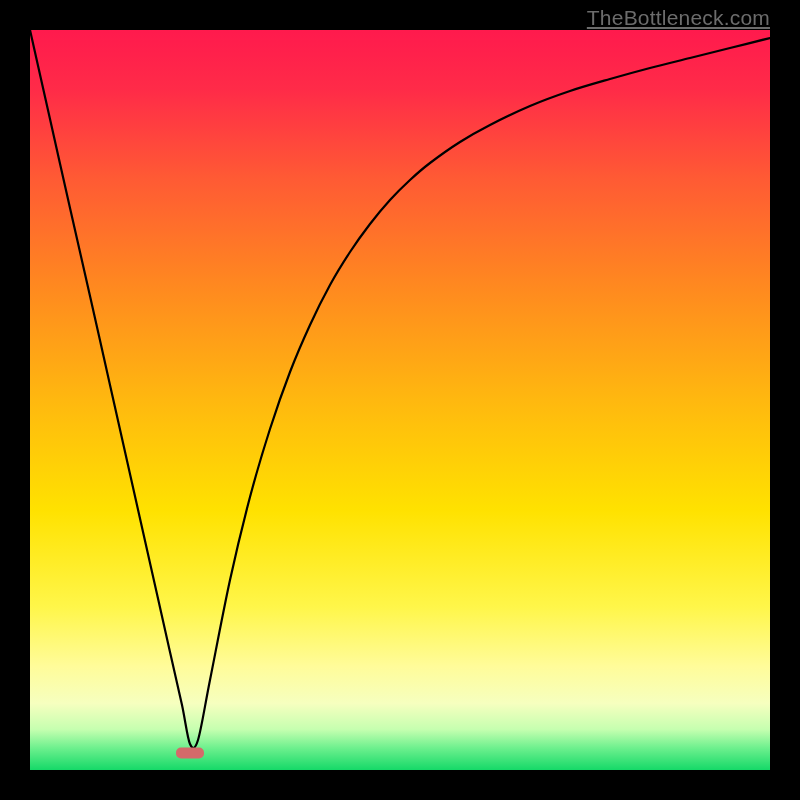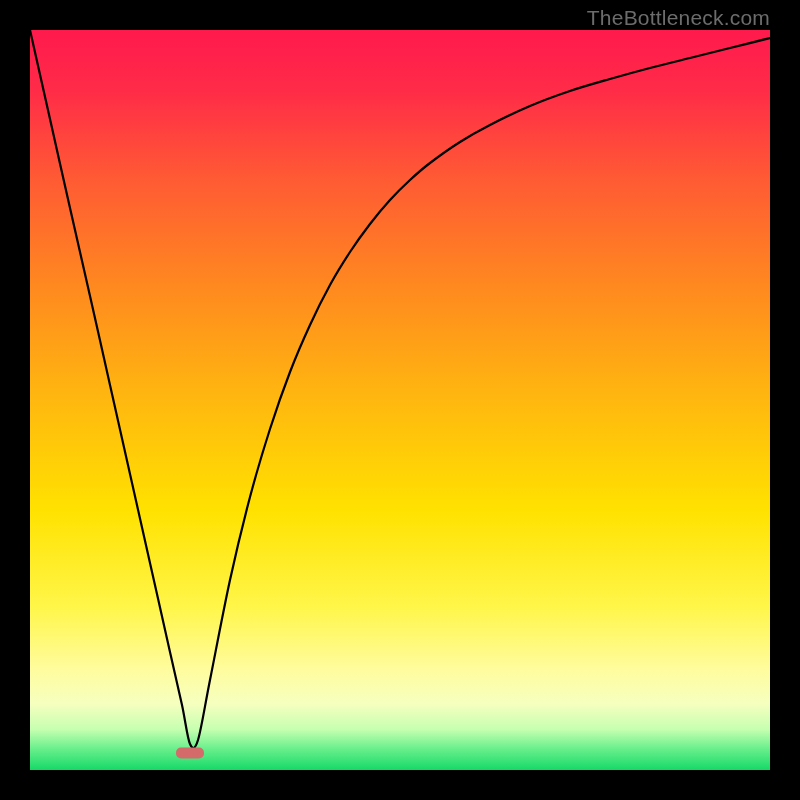--- a/index.html
+++ b/index.html
@@ -27,20 +27,21 @@
     height: 740px;
   }
   .watermark {
     position: absolute;
     top: 6px;
     right: 30px;
     color: #6c6c6c;
     font-size: 21px;
     font-weight: 500;
     letter-spacing: 0.2px;
+    text-decoration: underline;
   }
   svg { display: block; }
 </style>
 </head>
 <body>
 
 <div class="frame"></div>
 
 <svg class="plot" width="740" height="740" viewBox="0 0 740 740">
   <defs>

